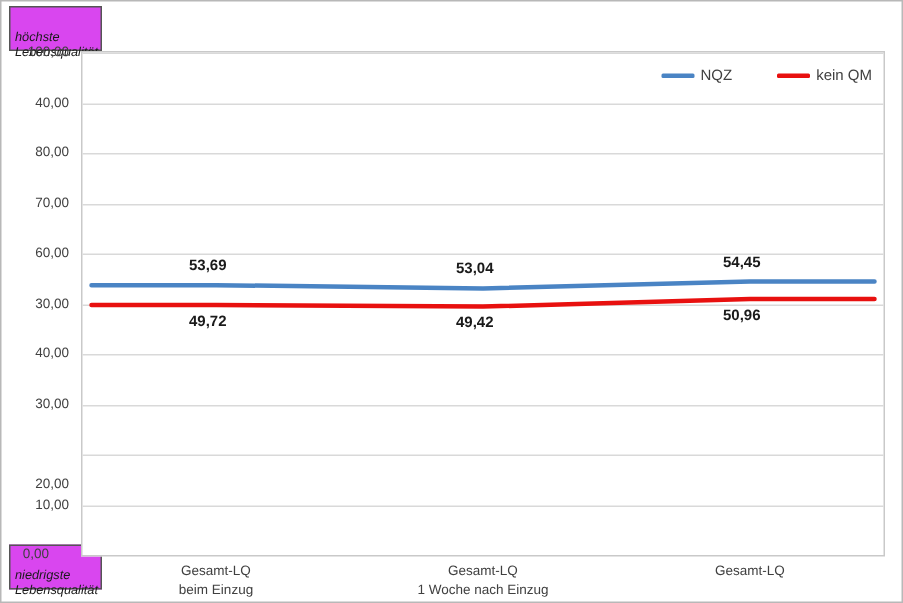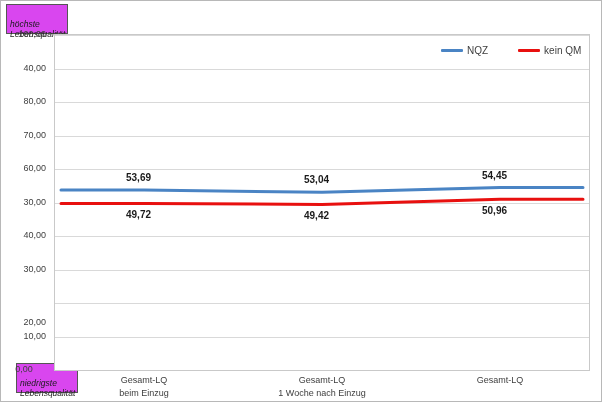--- a/index.html
+++ b/index.html
@@ -46,21 +46,21 @@
     padding: 14px 3px;
     text-align: left;
   }
   #anno-high {
     left: 5px;
     top: 3px;
     width: 62px;
     height: 26px;
   }
   #anno-low {
-    left: 15px;
+    left: 5px;
     top: 362px;
     width: 62px;
     height: 16px;
   }
   
   #plot {
     position: absolute;
     left: 53px;
     top: 33px;
     width: 536px;

